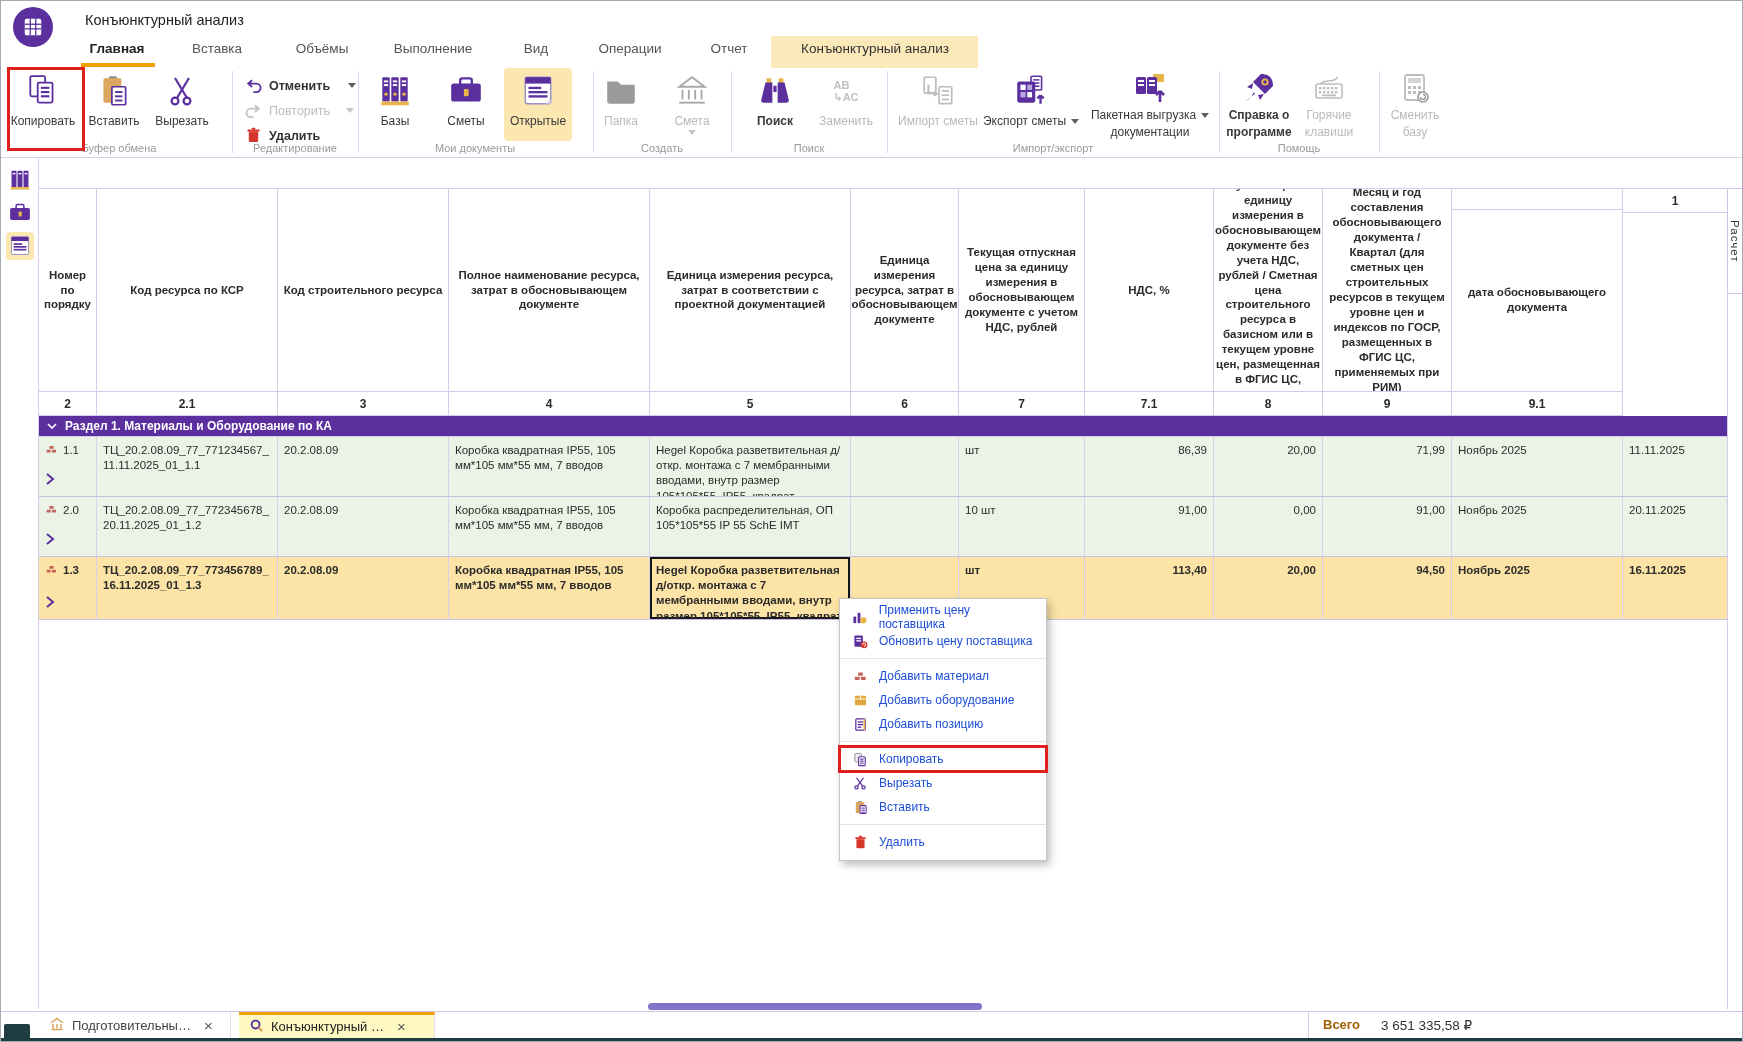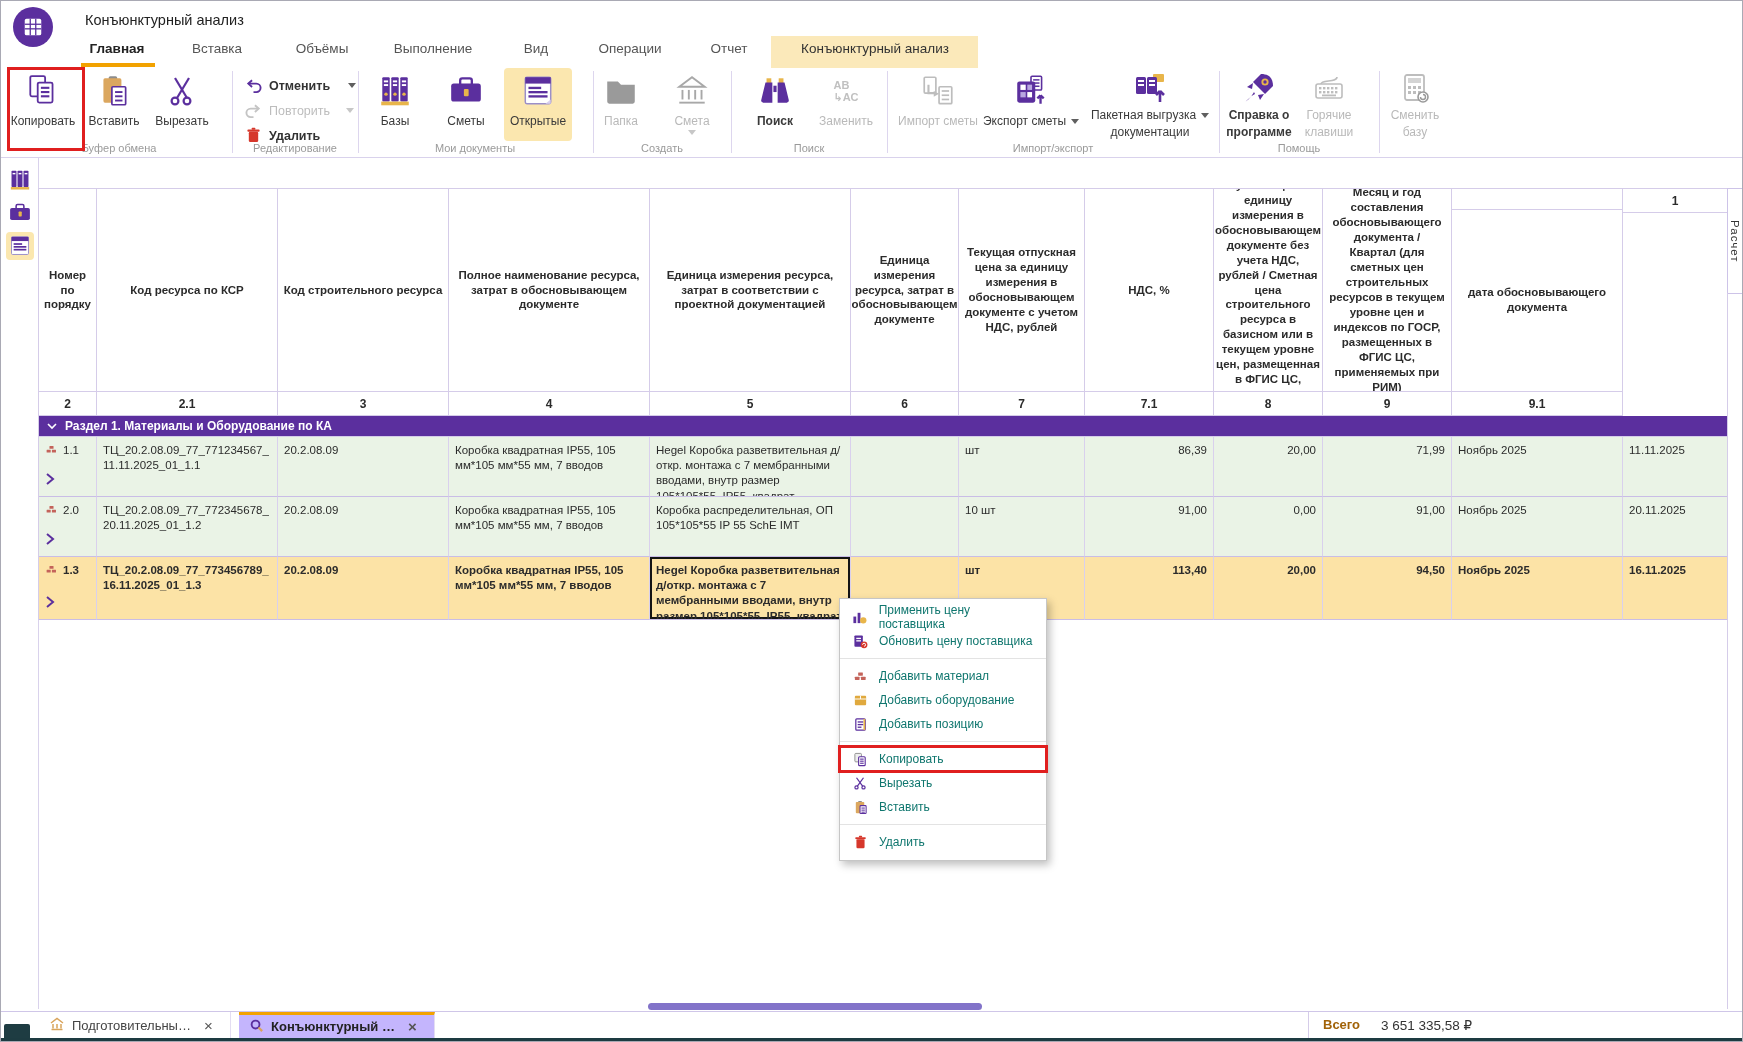--- a/index.html
+++ b/index.html
@@ -63,32 +63,32 @@
   .col-num{position:relative;display:flex;gap:5px;align-items:flex-start;}
   .rowchev{position:absolute;left:6px;bottom:6px;}
   .cell-selected{box-shadow:inset 0 0 0 2px #141414;}
   .raschet{position:absolute;left:1726px;top:187px;width:16px;height:106px;background:#fff;
            border:1px solid #cdc3e8;box-sizing:border-box;display:flex;align-items:center;justify-content:center;}
   .raschet span{writing-mode:vertical-rl;font-size:11.5px;color:#333;letter-spacing:1px;}
   .right-edge{position:absolute;left:1726px;top:292px;width:1px;height:716px;background:#d5cce9;}
   
   .cmenu{position:absolute;left:838px;top:597px;width:208px;background:#fff;border:1px solid #c6c6c6;
          box-shadow:3px 4px 8px rgba(0,0,0,.25);padding:6px 0;z-index:20;box-sizing:border-box;}
-  .mi{display:flex;align-items:center;height:24px;padding:0 10px 0 12px;font-size:12px;color:#0f766e;gap:11px;cursor:default;}
+  .mi{display:flex;align-items:center;height:24px;padding:0 10px 0 12px;font-size:12px;color:#1d4ed8;gap:11px;cursor:default;}
   .mi .mic{width:16px;display:flex;justify-content:center;}
   .mi.hl{outline:3px solid #e01f1f;outline-offset:-1px;}
   .msep{height:1px;background:#e3e3e3;margin:5px 0;}
   
   .hthumb{position:absolute;left:647px;top:1002px;width:334px;height:7px;border-radius:4px;background:#8273c9;}
   .tbar-line{position:absolute;left:0;top:1010px;width:1743px;height:1px;background:#cfc6e8;}
   .tabbar{position:absolute;left:0;top:1011px;width:1743px;height:26px;background:#fff;}
   .dtab{position:absolute;top:0;height:26px;display:flex;align-items:center;gap:7px;padding:0 10px;
         font-size:13px;color:#444;border-right:1px solid #e3ddf2;box-sizing:border-box;cursor:default;}
   .dtab .x{font-size:15px;color:#555;margin-left:6px;}
-  .dtab.on{background:#c4b5fd;border-top:3px solid #f2a200;font-weight:bold;color:#222;}
+  .dtab.on{background:#fef9c3;border-top:3px solid #f2a200;font-weight:normal;color:#222;}
   .totlbl{position:absolute;left:1322px;top:1016px;font-size:13px;font-weight:bold;color:#a16207;}
   .totval{position:absolute;left:1380px;top:1016px;font-size:13.5px;color:#333;}
   .statline{position:absolute;left:1307px;top:1011px;width:1px;height:26px;background:#d5cce9;}
   .darkstrip{position:absolute;left:0;top:1037px;width:1743px;height:5px;background:#1d3b41;}
   .cornersq{position:absolute;left:3px;top:1023px;width:26px;height:16px;background:#1e3c42;border-radius:2px;}
 </style>
 </head>
 <body>
 
 <div id="app">

